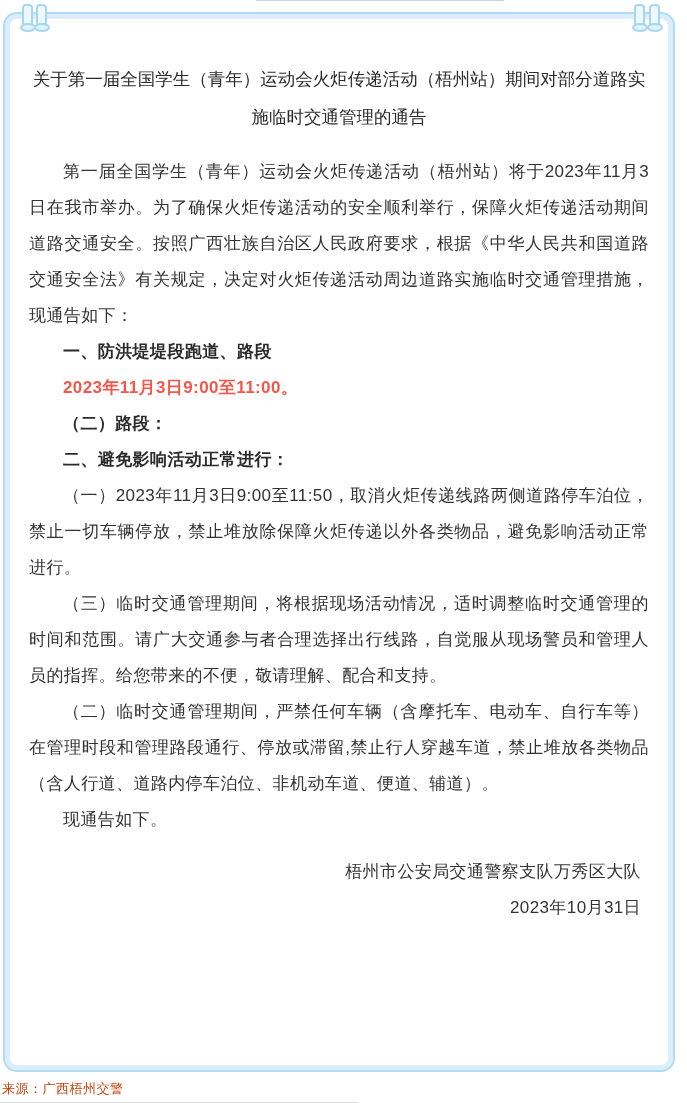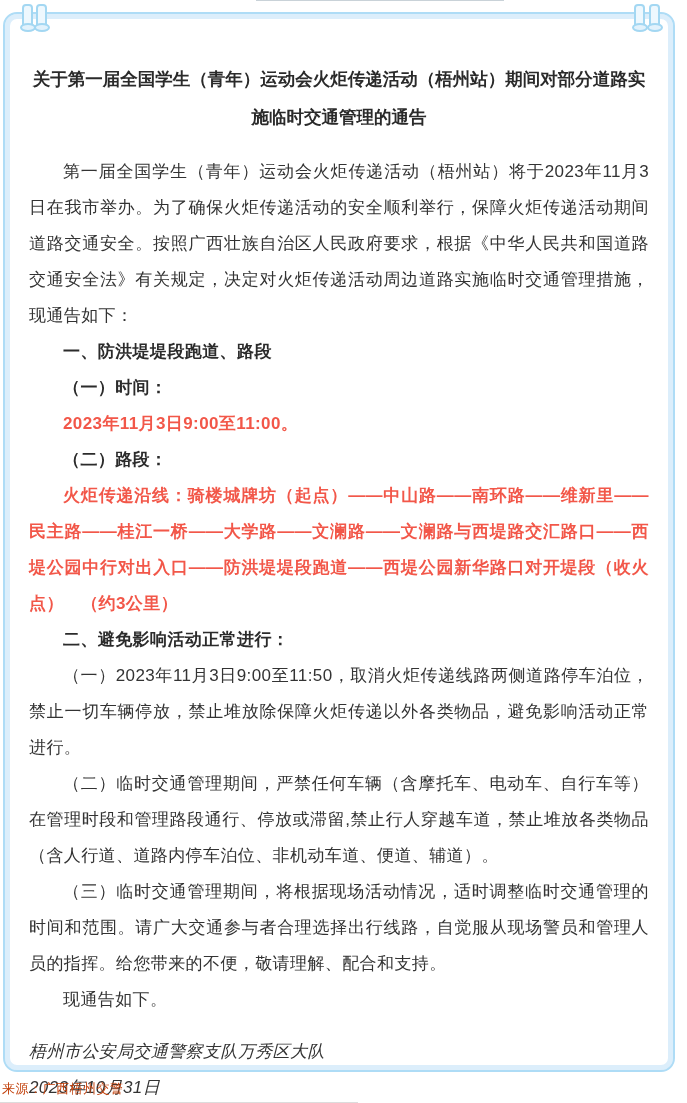--- a/index.html
+++ b/index.html
@@ -23,31 +23,31 @@
     position:absolute;top:4px;width:7px;height:21px;
     background:#eef8fe;border:2px solid #a3d7f2;border-radius:4px;z-index:3;
   }
   .pin::after{
     content:"";position:absolute;left:50%;bottom:-5px;transform:translateX(-50%);
     width:12px;height:5px;border-radius:50%;
     background:#e2f2fc;border:2px solid #a3d7f2;
   }
   .pin.p1{left:22px}.pin.p2{left:36px}.pin.p3{left:634px}.pin.p4{left:649px}
   .title{
-    margin:0 0 18px 0;font-size:17.5px;line-height:38px;font-weight:700;
+    margin:0 0 18px 0;font-size:17.5px;line-height:38px;font-weight:400;
     color:#2a2a2a;text-align:center;letter-spacing:0;
   }
   .p{
     margin:0;font-size:17px;line-height:36px;color:#333333;
     text-indent:2em;letter-spacing:0.4px;text-align:justify;
   }
   .bold{font-weight:700;color:#2b2b2b;}
   .red{color:var(--accent-red,#f25749);font-weight:bold;}
   .sig{margin-top:16px;padding-right:8px;}
-  .sig .p{text-indent:0;text-align:left;font-style:italic;}
+  .sig .p{text-indent:0;text-align:right;}
   .source{
     position:absolute;left:2px;top:1080px;font-size:13px;color:#c2410c;
     letter-spacing:0.5px;z-index:2;
   }
   .bottom-line{position:absolute;left:0;bottom:0;width:358px;height:1px;background:#dcdcdc;}
 </style>
 </head>
 <body>
 
 <div class="top-line"></div>
@@ -56,29 +56,27 @@
 <span class="pin p2"></span>
 <span class="pin p3"></span>
 <span class="pin p4"></span>
 
 <div class="card">
   <h1 class="title">关于第一届全国学生（青年）运动会火炬传递活动（梧州站）期间对部分道路实施临时交通管理的通告</h1>
 
   <p class="p">第一届全国学生（青年）运动会火炬传递活动（梧州站）将于2023年11月3日在我市举办。为了确保火炬传递活动的安全顺利举行，保障火炬传递活动期间道路交通安全。按照广西壮族自治区人民政府要求，根据《中华人民共和国道路交通安全法》有关规定，决定对火炬传递活动周边道路实施临时交通管理措施，现通告如下：</p>
 
   <p class="p bold">一、防洪堤堤段跑道、路段</p>
-  <p class="p bold">（一）时间：</p>
   <p class="p red">2023年11月3日9:00至11:00。</p>
   <p class="p bold">（二）路段：</p>
-  <p class="p red">火炬传递沿线：骑楼城牌坊（起点）——中山路——南环路——维新里——民主路——桂江一桥——大学路——文澜路——文澜路与西堤路交汇路口——西堤公园中行对出入口——防洪堤堤段跑道——西堤公园新华路口对开堤段（收火点）　（约3公里）</p>
 
   <p class="p bold">二、避免影响活动正常进行：</p>
   <p class="p">（一）2023年11月3日9:00至11:50，取消火炬传递线路两侧道路停车泊位，禁止一切车辆停放，禁止堆放除保障火炬传递以外各类物品，避免影响活动正常进行。</p>
+  <p class="p">（三）临时交通管理期间，将根据现场活动情况，适时调整临时交通管理的时间和范围。请广大交通参与者合理选择出行线路，自觉服从现场警员和管理人员的指挥。给您带来的不便，敬请理解、配合和支持。</p>
   <p class="p">（二）临时交通管理期间，严禁任何车辆（含摩托车、电动车、自行车等）在管理时段和管理路段通行、停放或滞留,禁止行人穿越车道，禁止堆放各类物品（含人行道、道路内停车泊位、非机动车道、便道、辅道）。</p>
-  <p class="p">（三）临时交通管理期间，将根据现场活动情况，适时调整临时交通管理的时间和范围。请广大交通参与者合理选择出行线路，自觉服从现场警员和管理人员的指挥。给您带来的不便，敬请理解、配合和支持。</p>
 
   <p class="p">现通告如下。</p>
 
   <div class="sig">
     <p class="p">梧州市公安局交通警察支队万秀区大队</p>
     <p class="p">2023年10月31日</p>
   </div>
 </div>
 
 <div class="source">来源：广西梧州交警</div>

